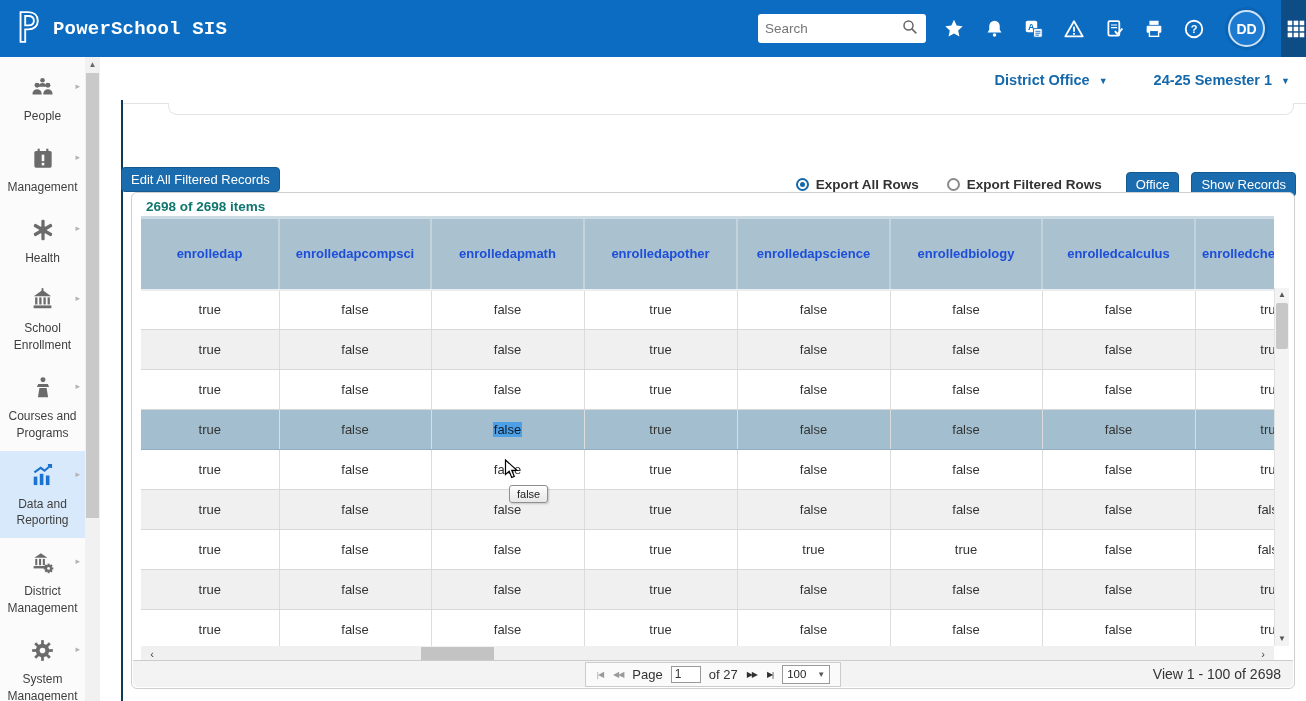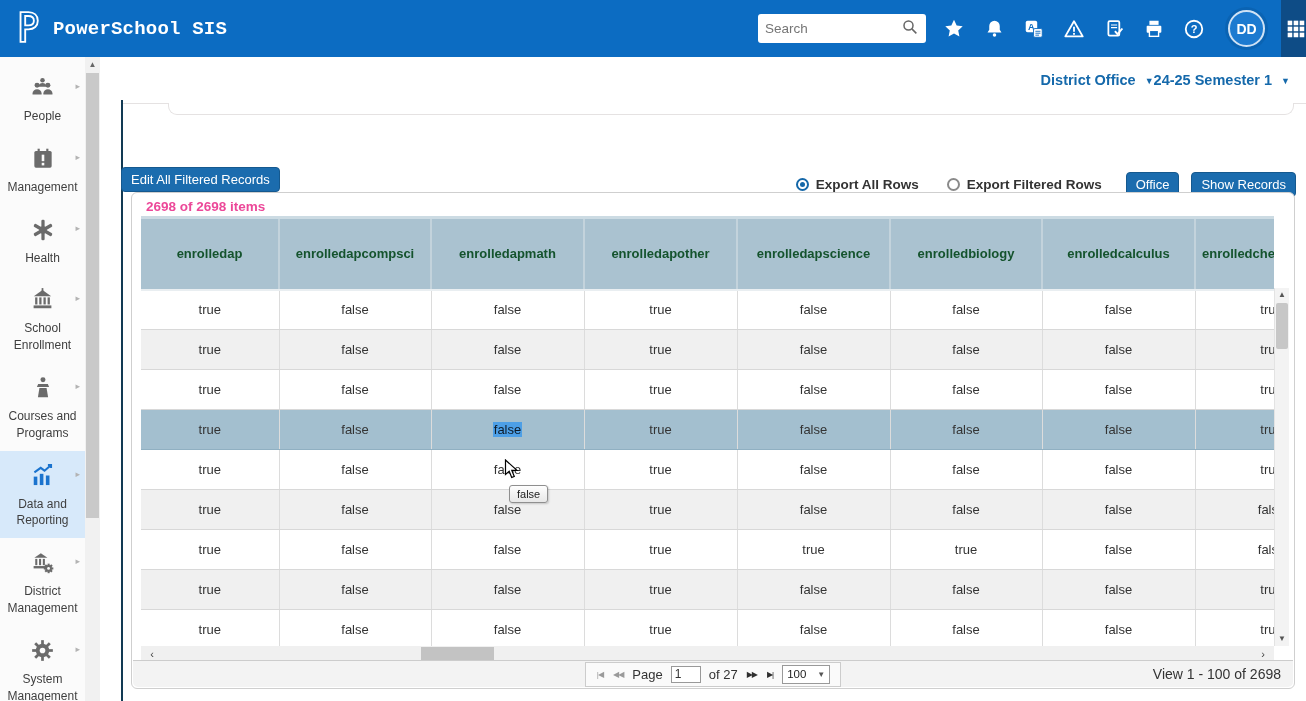--- a/index.html
+++ b/index.html
@@ -29,43 +29,43 @@
   .sb-item.active { background:#d7e9fa; }
   .sb-scroll { position:absolute; left:85px; top:57px; width:15px; bottom:0; background:#f1f1f1; z-index:10; }
   .sb-scroll .arr { height:15px; color:#666; font-size:8px; text-align:center; line-height:15px; cursor:pointer; }
   .sb-thumb { position:absolute; left:1px; right:1px; top:16px; height:445px; background:#c9c9c9; cursor:pointer; }
 
   
   .content-vline { position:absolute; left:121px; top:100px; width:2px; height:601px; background:#123a54; }
   .hairline { position:absolute; left:123px; right:0; top:103px; height:1px; background:#e5e2e2; }
   .remnant { position:absolute; left:168px; right:12px; top:103px; height:12px; border:1px solid #e5e2e2;
     border-top:none; border-radius:0 0 9px 9px; background:#fff; }
-  .context-bar { position:absolute; top:72px; right:16px; display:flex; align-items:center; }
+  .context-bar { position:absolute; top:72px; right:16px; display:flex; gap:46px; align-items:center; }
   .ctx-link { color:#1569ab; font-weight:bold; font-size:14.5px; display:flex; gap:9px; align-items:center; cursor:pointer; }
   .caret { font-size:9px; padding-top:2px; }
 
   
   .export-row { position:absolute; right:10px; top:132px; display:flex; align-items:center;margin-top:40px; }
   .radio-group { display:flex; align-items:center; gap:7px; cursor:pointer; }
   .radio { width:13px; height:13px; border-radius:50%; border:2px solid #1467a8; position:relative; background:#fff; flex:none; }
   .radio.on::after { content:""; position:absolute; inset:2px; border-radius:50%; background:#1467a8; }
   .radio.off { border-color:#8a8a8a; }
   .radio-label { font-weight:bold; color:#333; font-size:13.5px; }
   .btn { background:#1b6cae; color:#fff; font-size:13px; padding:4px 9px; border-radius:4px;
     border:1px solid #15598f; cursor:pointer; font-family:inherit; }
   .gap28 { width:28px; } .gap24 { width:24px; } .gap12 { width:12px; }
   .edit-btn { position:absolute; left:121px; top:167px; z-index:5; }
 
   
   .grid-panel { position:absolute; left:131px; top:192px; width:1164px; height:497px;
     border:1px solid #cfcfcf; border-radius:6px; background:#fff; }
-  .summary { position:absolute; left:14px; top:6px; font-weight:bold; font-size:13.5px; color:#ec4899; }
+  .summary { position:absolute; left:14px; top:6px; font-weight:bold; font-size:13.5px; color:#0f766e; }
   .tbl-wrap { position:absolute; left:9px; top:23px; width:1133px; height:430px; overflow:hidden; }
   table.grid { border-collapse:collapse; table-layout:fixed; width:1207px; font-size:13px; color:#333; }
-  table.grid th { height:72px; background:#aac2d0; font-weight:bold; color:#14532d; text-align:center;
+  table.grid th { height:72px; background:#aac2d0; font-weight:bold; color:#1d4ed8; text-align:center;
     border-top:3px solid #ccdbe3; border-right:2px solid #c3d3dc; border-bottom:2px solid #e9eef1; cursor:pointer; }
   table.grid th:last-child { text-align:left; padding-left:6px; }
   table.grid td { height:40px; text-align:center; border-right:1px solid #dcdcdc; border-bottom:1px solid #d8d8d8; background:#fff; cursor:default; }
   tr.alt td { background:#f0f0f0; }
   tr.sel td { background:#a3bfcf; border-bottom-color:#90b0c2; }
   .sel-text { background:#4d9fe6; color:#0d1b28; padding:0 1px; }
 
   
   .vscroll { position:absolute; left:1142px; top:95px; width:15px; height:358px; background:#f3f3f3; border-left:1px solid #e3e3e3; }
   .vscroll .arr { height:14px; text-align:center; font-size:8px; color:#555; line-height:14px; cursor:pointer; }

